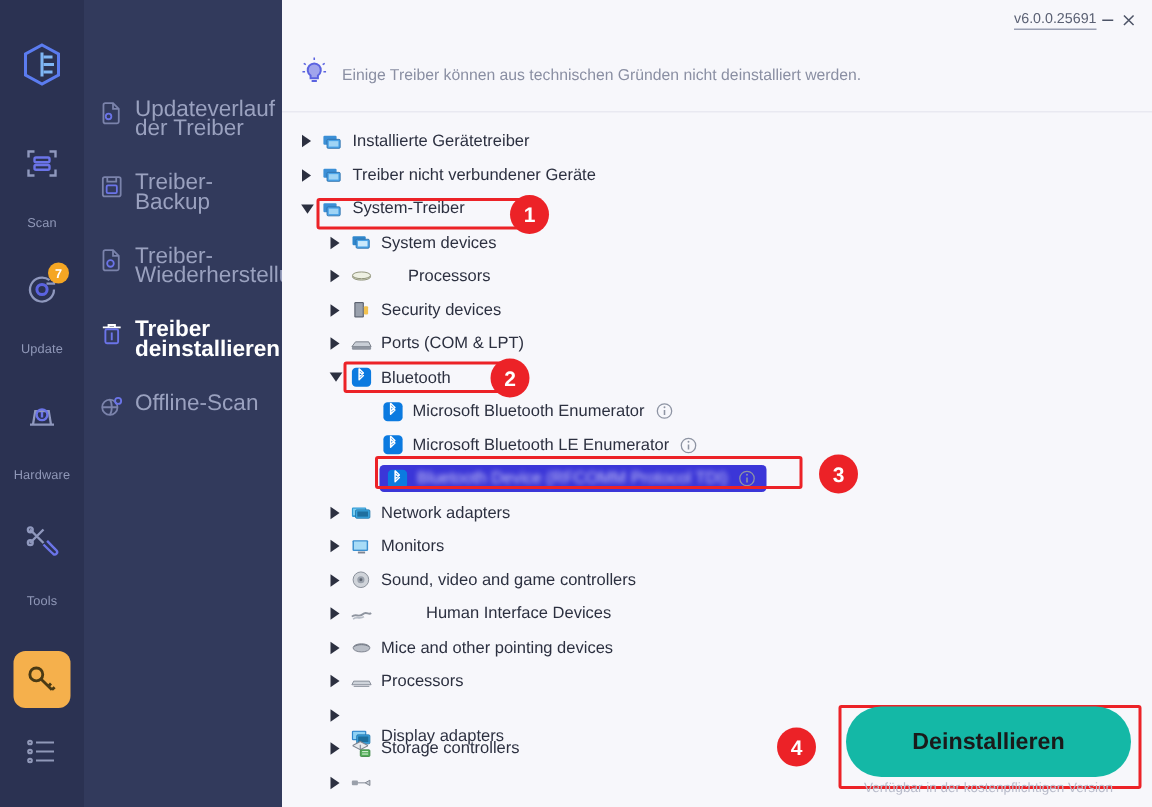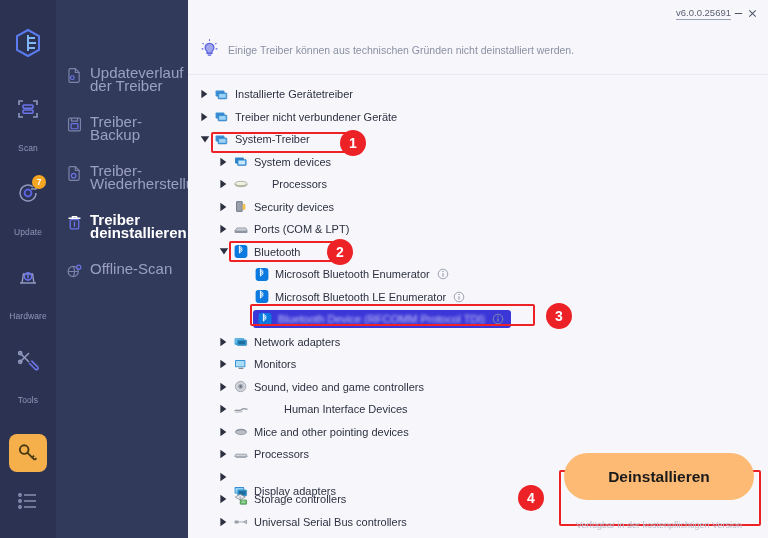--- a/index.html
+++ b/index.html
@@ -156,28 +156,28 @@
     pointer-events: none;
   }
 
   
   .uninstall-wrap {
     position: absolute; right: 14px; bottom: 8px;
     display: flex; flex-direction: column; align-items: center;
   }
   .uninstall-btn {
     width: 190px; height: 47px;
-    background: #fdba74;
+    background: #14b8a6;
     border: none; border-radius: 24px;
     color: #1a1a1a; font-size: 15.5px; font-weight: bold;
     font-family: "Liberation Sans", sans-serif;
     cursor: pointer;
   }
   .uninstall-note {
-    font-size: 9px; color: #b9bccb; margin-top: 20px;
+    font-size: 9px; color: #b9bccb; margin-top: 2px;
     filter: blur(.45px);
   }
 </style>
 </head>
 <body>
 
 <div class="app">
 
   <div class="rail">
 
@@ -677,21 +677,20 @@
               <path d="M1.5 0.8 L8.2 5.5 L1.5 10.2 Z" fill="#2c3040"></path>
             </svg>
           </div>
           <div class="sel-wrap" style="display: flex; align-items: center;">
             <div class="row-ico">
               <svg width="16" height="15" viewBox="0 0 20 18">
                 <path d="M2 9.5h11l4-2.2v4.4l-4-2.2" fill="#c5cad2" stroke="#7d838e" stroke-width=".8"></path>
                 <rect x="2" y="7.6" width="5" height="3.8" rx=".7" fill="#9aa0aa"></rect>
               </svg>
             </div>
-            <div class="row-label">Universal Serial Bus controllers</div>
           </div>
         </div>
         <div class="row lvl2">
           <div class="sel-wrap" style="display: flex; align-items: center;">
             <div class="row-ico">
               <svg width="16" height="15" viewBox="0 0 20 18">
                 <rect x="3" y="5" width="14" height="8" rx="1" fill="#d2d7de" stroke="#868c97" stroke-width=".8"></rect>
                 <path d="M5 7h10M5 9h10M5 11h10" stroke="#9aa0aa" stroke-width=".8"></path>
               </svg>
             </div>

